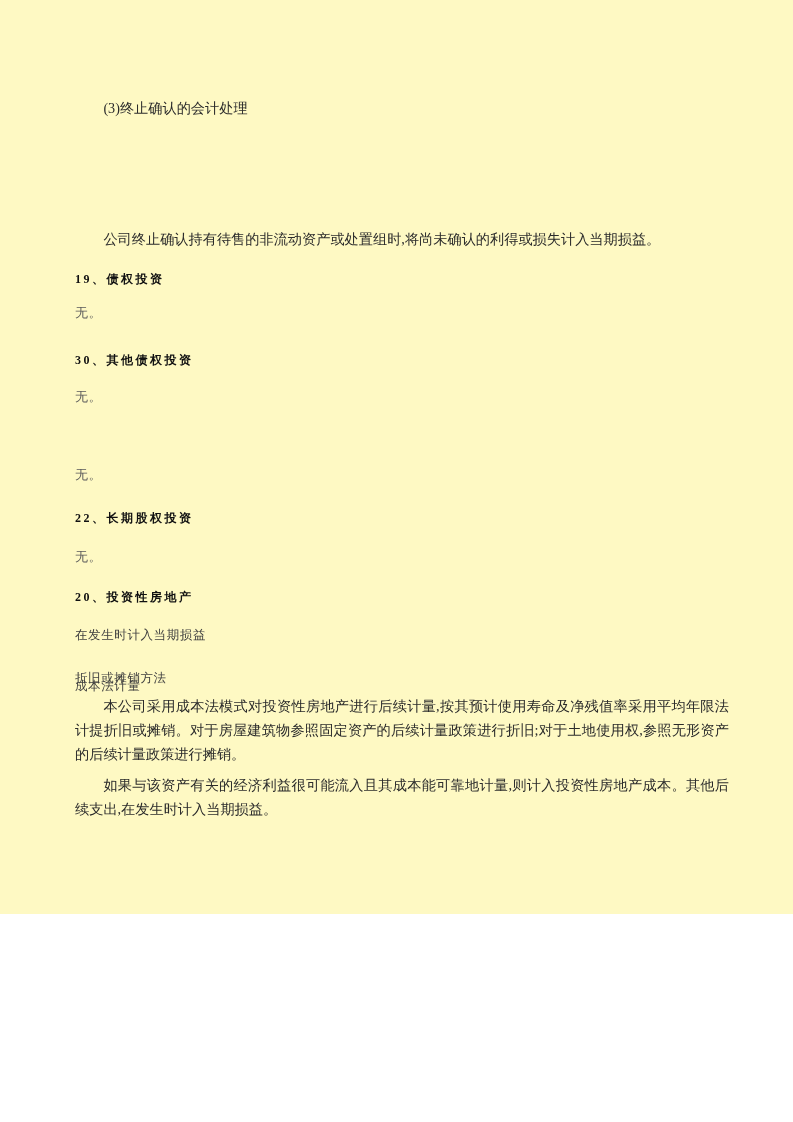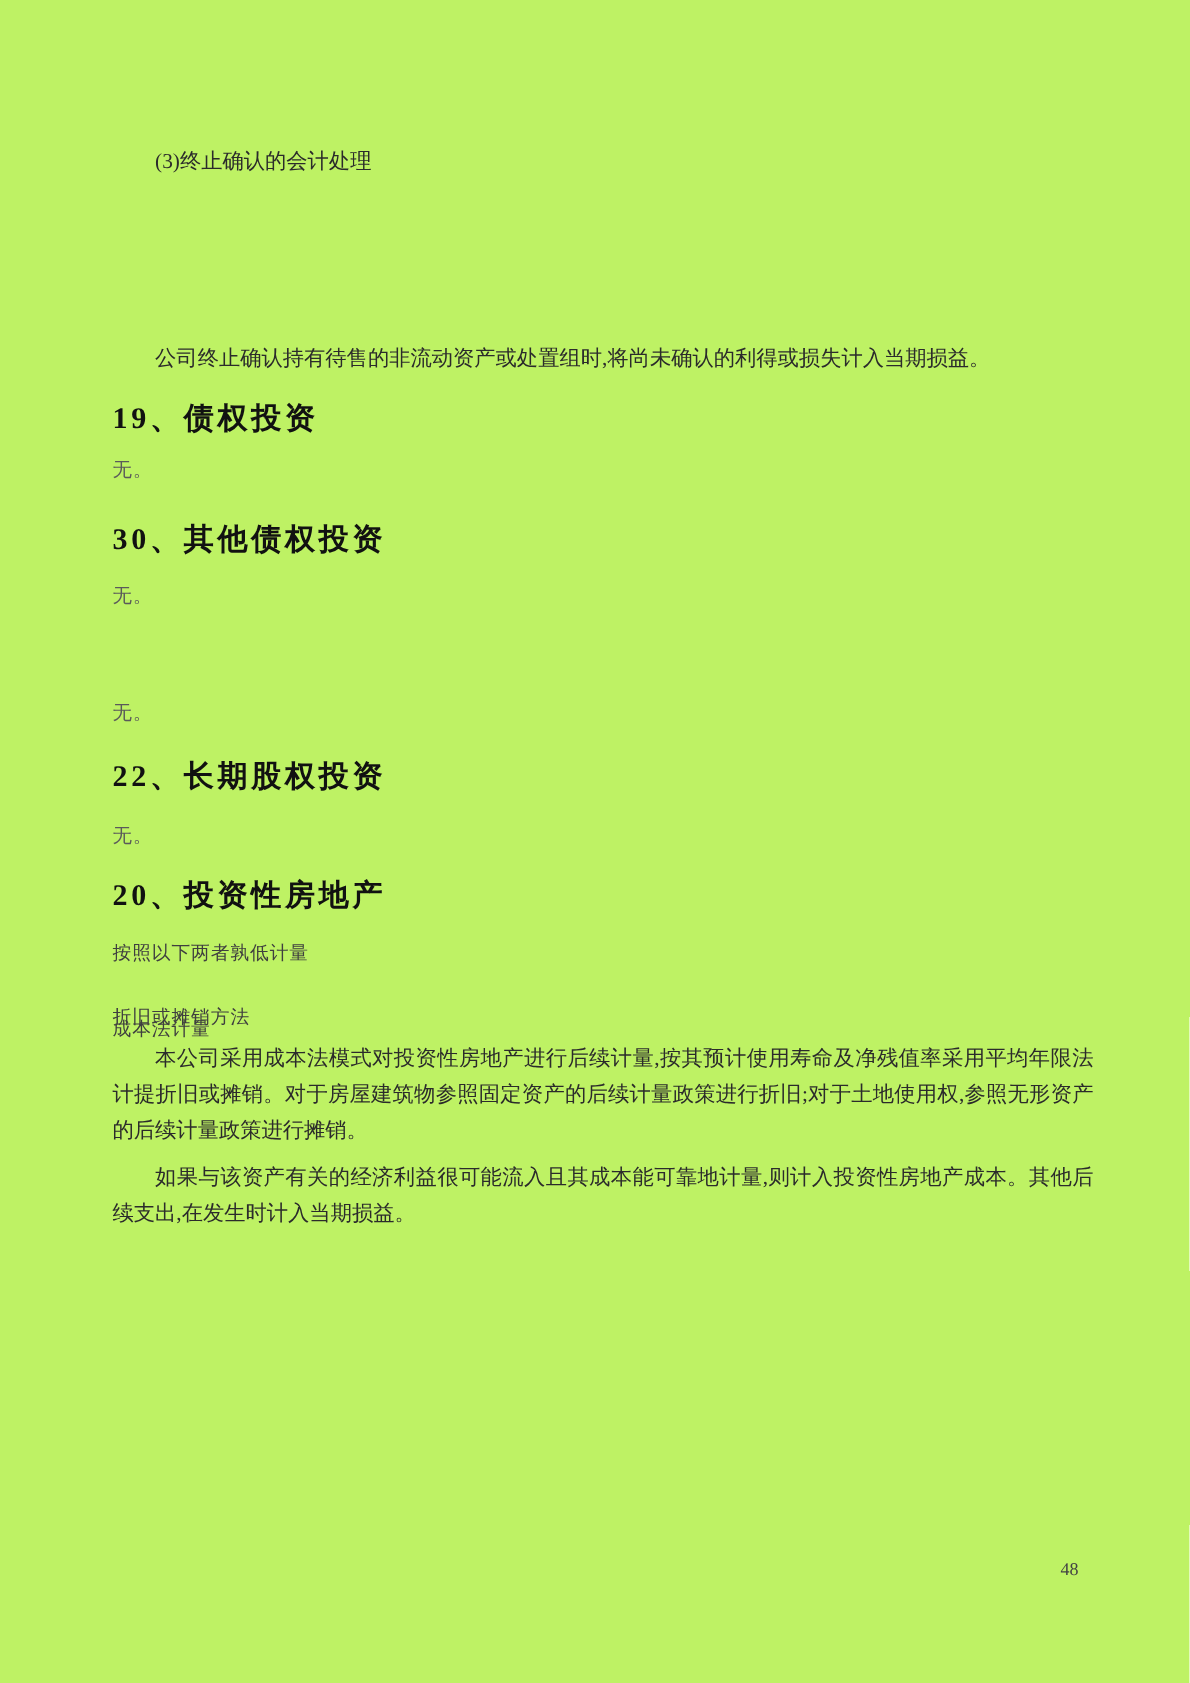--- a/index.html
+++ b/index.html
@@ -1,21 +1,21 @@
 <!DOCTYPE html>
 <html lang="zh"><head>
 <meta charset="utf-8">
 <title>Financial Notes Page</title>
 <style>
   html, body { margin: 0; padding: 0; background: #ffffff; }
   .page {
     position: relative;
     width: 793px;
-    height: 1122px;
-    background: #bef264;
+    height: 914px;
+    background: #fef9c3;
     overflow: hidden;
     font-family: "Liberation Serif", "DejaVu Serif", serif;
     color: #2b2b2b;
   }
   .para {
     position: absolute;
     left: 75px;
     width: 654px;
     margin: 0;
     font-size: 14.2px;
@@ -24,21 +24,21 @@
     text-justify: inter-ideograph;
     color: #2b2b2b;
   }
   .para.tight { line-height: 24px; }
   .indent { text-indent: 2em; }
   .heading {
     position: absolute;
     left: 75px;
     width: 654px;
     margin: 0;
-    font-size: 20px;
+    font-size: 12px;
     font-weight: bold;
     line-height: 22px;
     letter-spacing: 2.5px;
     color: #111111;
   }
   .none-text {
     position: absolute;
     left: 75px;
     margin: 0;
     font-size: 13px;
@@ -81,21 +81,21 @@
   <h2 class="heading" style="top:349px">30、其他债权投资</h2>
   <p class="none-text" style="top:387px">无。</p>
 
   <p class="none-text" style="top:465px">无。</p>
 
   <h2 class="heading" style="top:507px">22、长期股权投资</h2>
   <p class="none-text" style="top:547px">无。</p>
 
   <h2 class="heading" style="top:586px">20、投资性房地产</h2>
 
-  <p class="small-label" style="top:626px">按照以下两者孰低计量</p>
+  <p class="small-label" style="top:626px">在发生时计入当期损益</p>
   <p class="small-label" style="top:677px">成本法计量</p>
   <p class="small-label" style="top:669px">折旧或摊销方法</p>
 
   <p class="para tight indent" style="top:694px">本公司采用成本法模式对投资性房地产进行后续计量,按其预计使用寿命及净残值率采用平均年限法计提折旧或摊销。对于房屋建筑物参照固定资产的后续计量政策进行折旧;对于土地使用权,参照无形资产的后续计量政策进行摊销。</p>
 
   <p class="para tight indent" style="top:773px">如果与该资产有关的经济利益很可能流入且其成本能可靠地计量,则计入投资性房地产成本。其他后续支出,在发生时计入当期损益。</p>
 
   <p class="page-number">48</p>
 
 </div>

